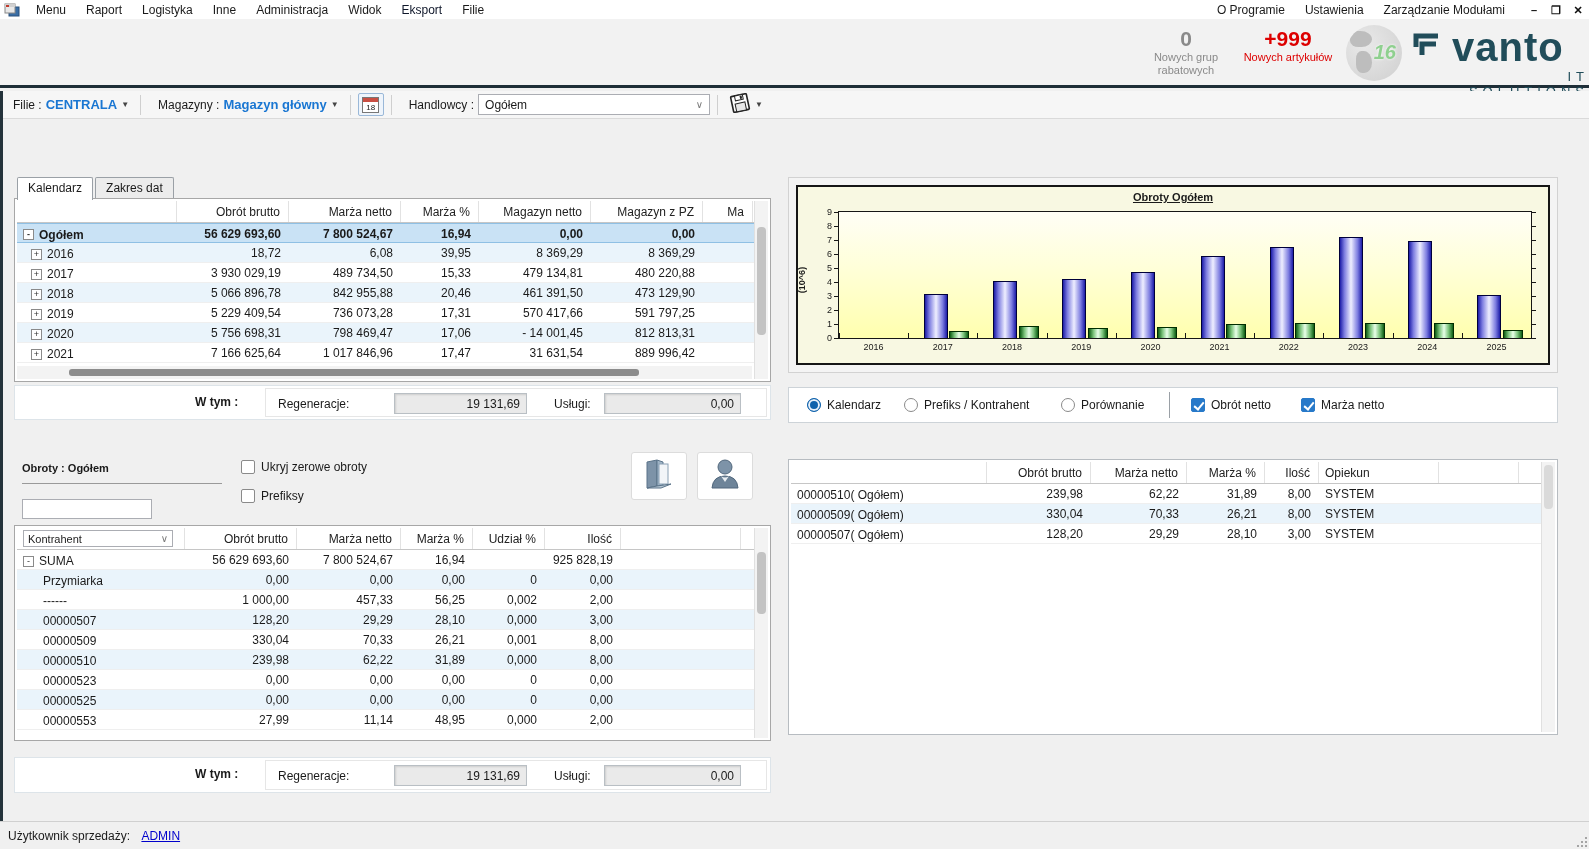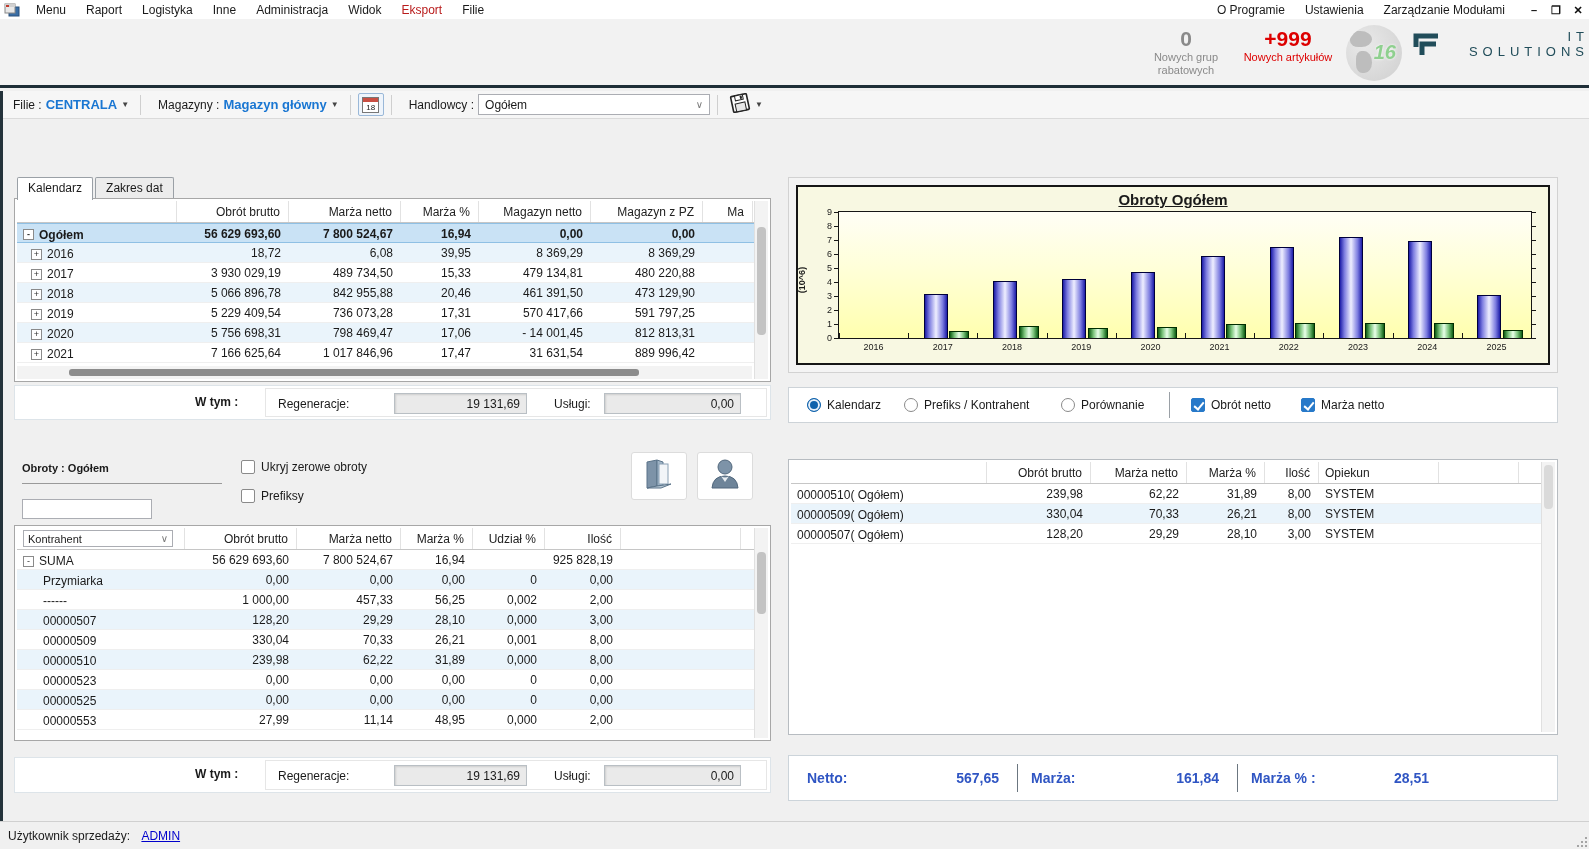--- a/index.html
+++ b/index.html
@@ -5,21 +5,21 @@
   * { margin:0; padding:0; box-sizing:border-box; }
   html,body { width:1589px; height:849px; overflow:hidden; background:#f0f0f0;
     font-family:"Liberation Sans", sans-serif; color:#1a1a1a; }
   .app { position:relative; width:1589px; height:849px; }
 
   
   .menubar { position:absolute; top:0; left:0; right:0; height:19px; background:#ffffff;
     display:flex; align-items:center; font-size:12px; }
   .appicon { width:16px; height:14px; margin:0 6px 0 4px; display:inline-block; }
   .menu-item { padding:1px 10px; cursor:default; white-space:nowrap; }
-  .menu-item.disabled { color:#b91c1c; }
+  .menu-item.disabled { color:#0f172a; }
   .menubar-right { margin-left:auto; display:flex; align-items:center; }
   .winbtns { display:flex; align-items:center; margin-left:8px; }
   .winbtn { width:22px; height:18px; text-align:center; font-weight:bold; font-size:11px;
     line-height:18px; color:#111; }
 
   
   .banner { position:absolute; top:19px; left:0; right:0; height:69px; background:#f2f2f2;
     border-bottom:3px solid #1e2e37; }
   .stat { position:absolute; top:8px; text-align:center; line-height:1.15; }
   .stat .num { font-size:21px; font-weight:bold; }
@@ -115,21 +115,21 @@
     border-bottom:1px solid #9a9a9a; padding-bottom:9px; width:200px; }
   .ob-filter { position:absolute; left:8px; top:49px; width:130px; height:20px; background:#fff;
     border:1px solid #abadb3; }
   .icon-btn { position:absolute; top:2px; width:56px; height:48px; background:#fff;
     border:1px solid #dcdcdc; border-radius:3px; display:flex; align-items:center; justify-content:center; }
 
   
   .chart-card { position:absolute; top:0; left:0; width:770px; height:196px; background:#f4f4f4;
     border:1px solid #d2d2d2; }
   .chart-box { position:absolute; inset:7px; background:#f8f8e2; border:2px solid #161616; }
-  .chart-title { position:absolute; top:4px; left:0; right:0; text-align:center; font-size:15px;
+  .chart-title { position:absolute; top:4px; left:0; right:0; text-align:center; font-size:11px;
     font-weight:bold; text-decoration:underline; }
   .ylab { position:absolute; left:-9px; top:50%; transform:rotate(-90deg); font-size:9px; font-weight:bold; }
   .plot { position:absolute; left:40px; top:24px; right:16px; bottom:24px; border:1px solid #161616;
     background:linear-gradient(180deg,#fffef6 0%,#ffffd8 45%,#ffffae 100%); }
   .ytick { position:absolute; right:100%; transform:translateY(-50%); padding-right:7px; font-size:9px; }
   .ymark { position:absolute; width:5px; height:1px; background:#161616; }
   .xmark { position:absolute; bottom:0; width:1px; height:5px; background:#161616; }
   .xlab { position:absolute; top:100%; margin-top:4px; font-size:9px; transform:translateX(-50%); }
   .bar { position:absolute; bottom:0; border:1px solid #00003a; border-bottom:none; }
   .bar.blue { background:linear-gradient(90deg,#1d1da8 0%,#7d7de0 20%,#eeeeff 50%,#7d7de0 80%,#1d1da8 100%); }
@@ -209,20 +209,21 @@
       <span class="badge">16</span>
     </div>
     <div class="vlogo" style="left:1408px;">
       <span style="margin:6px 8px 0 0;">
         <svg width="36" height="34" viewBox="0 0 36 34">
             <path d="M30 3 L8 3 L8 14" fill="none" stroke="#214d5a" stroke-width="5"></path>
             <path d="M14 22 L14 11 L28 11" fill="none" stroke="#214d5a" stroke-width="5"></path>
           </svg>
       </span>
       <span>
+        <div class="vtext">vanto</div>
         <div class="vsub">IT SOLUTIONS</div>
       </span>
     </div>
   </div>
 
   <div class="main">
 
     <div class="toolbar">
       <span class="tb-label">Filie :</span>
       <span class="tb-drop">CENTRALA</span>
@@ -689,30 +690,20 @@
               <div class="g-cell num" style="width: 54px; flex: 0 0 54px;">3,00</div>
               <div class="g-cell" style="width: 120px; flex: 0 0 120px;">SYSTEM</div>
               <div class="g-cell num" style="width: 80px; flex: 0 0 80px;"></div>
             </div>
           </div>
         <div class="vsb">
             <div class="thumb" style="top:3px; height:44px; background:#dadada;"></div>
           </div>
       </div>
 
-      <div class="summary-card">
-        <span class="sum-item" style="left:18px;">Netto:</span>
-        <span class="sum-item" style="left:130px; width:80px; text-align:right;">567,65</span>
-        <span class="sum-sep" style="left:228px;"></span>
-        <span class="sum-item" style="left:242px;">Marża:</span>
-        <span class="sum-item" style="left:350px; width:80px; text-align:right;">161,84</span>
-        <span class="sum-sep" style="left:448px;"></span>
-        <span class="sum-item" style="left:462px;">Marża % :</span>
-        <span class="sum-item" style="left:560px; width:80px; text-align:right;">28,51</span>
-      </div>
     </div>
   </div>
 
   <div class="statusbar">
     <span class="txt">
       <span>Użytkownik sprzedaży:</span>
       <a href="#">ADMIN</a>
     </span>
     <span class="grip">
       <i style="right:0; bottom:0;"></i>

